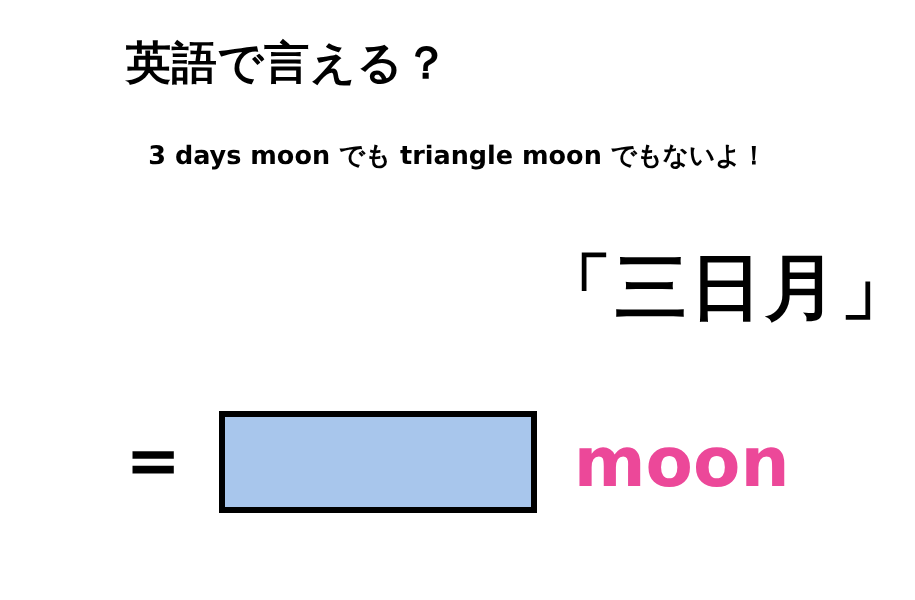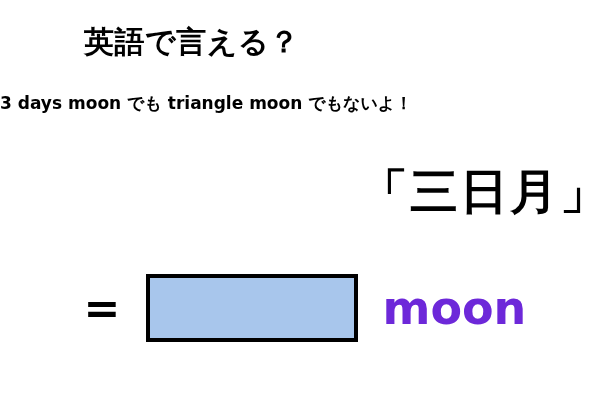--- a/index.html
+++ b/index.html
@@ -28,20 +28,21 @@
     color: #000000;
     letter-spacing: 0.5px;
     font-family: "DejaVu Sans", "Liberation Sans", sans-serif;
     white-space: nowrap;
   }
   .subtitle {
     position: absolute;
     left: 0;
     top: 92px;
     width: 610px;
+    text-align: center;
     font-size: 17px;
     font-weight: bold;
     color: #000000;
     font-family: "DejaVu Sans", "Liberation Sans", sans-serif;
     white-space: nowrap;
   }
   .word {
     position: absolute;
     left: 0;
     top: 160px;
@@ -75,21 +76,21 @@
   .blank-box {
     width: 212px;
     height: 68px;
     background: #a8c6ec;
     border: 4px solid #000000;
     box-sizing: border-box;
   }
   .answer-suffix {
     font-size: 46px;
     font-weight: bold;
-    color: #6d28d9;
+    color: #ec4899;
     line-height: 1;
     margin-left: 24px;
     font-family: "DejaVu Sans", "Liberation Sans", sans-serif;
   }
 </style>
 </head>
 <body>
 
 <div class="page">
 

